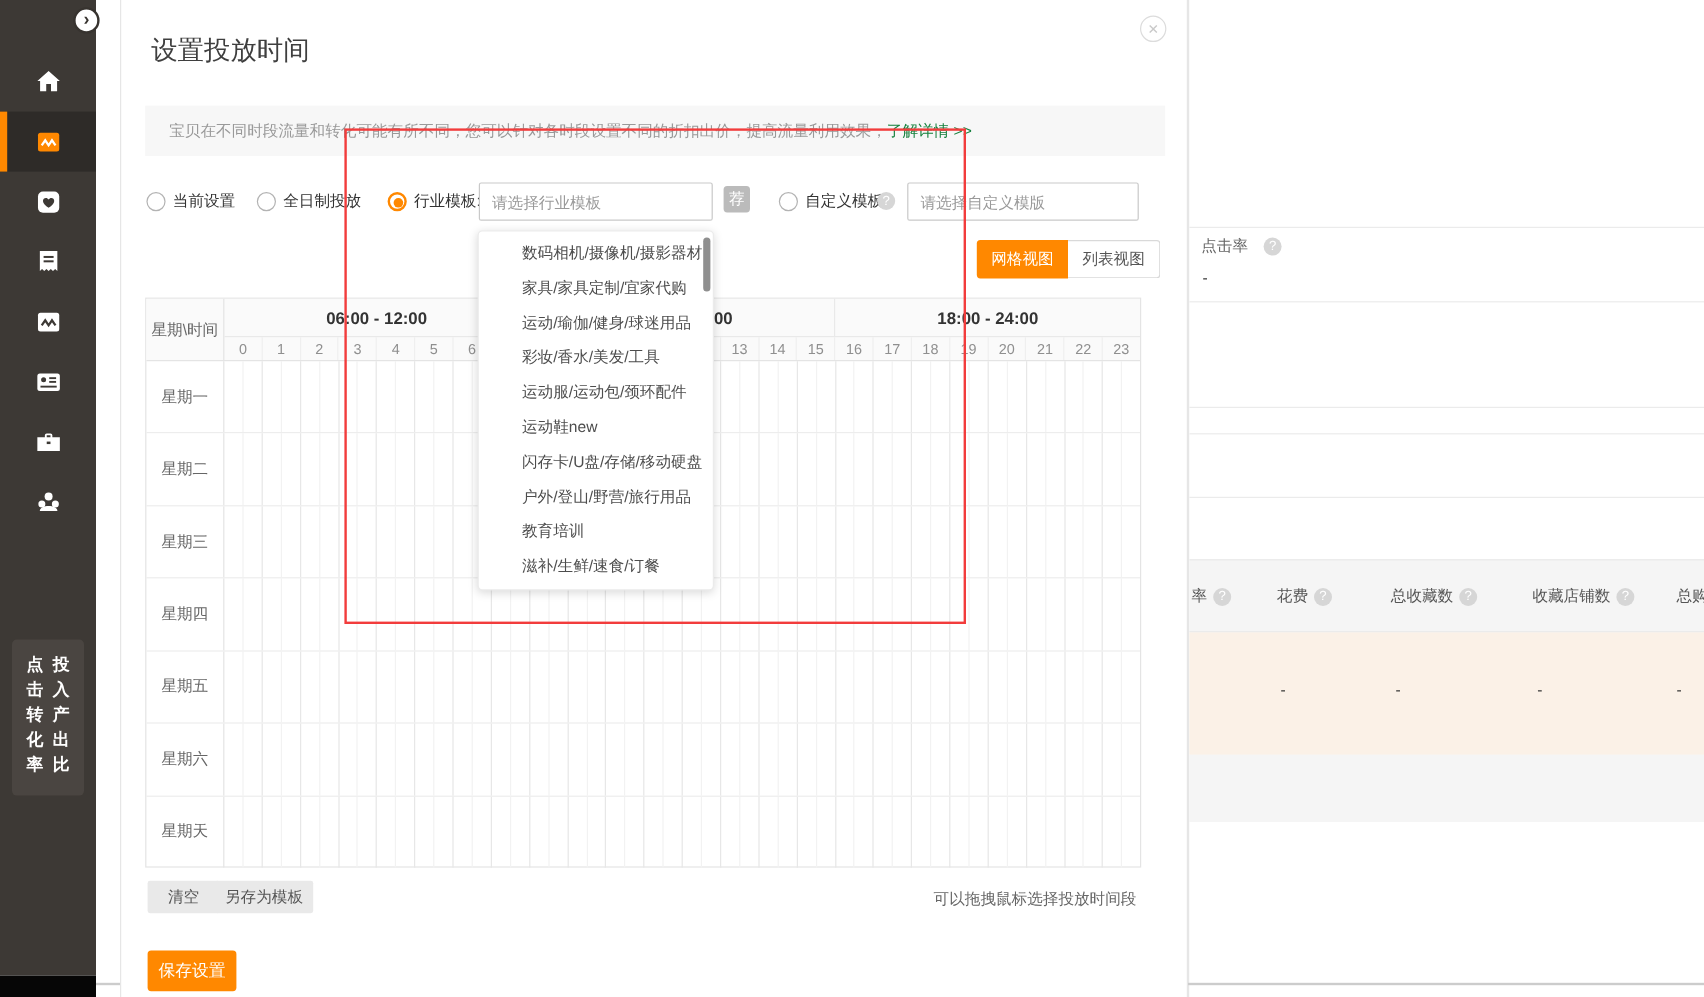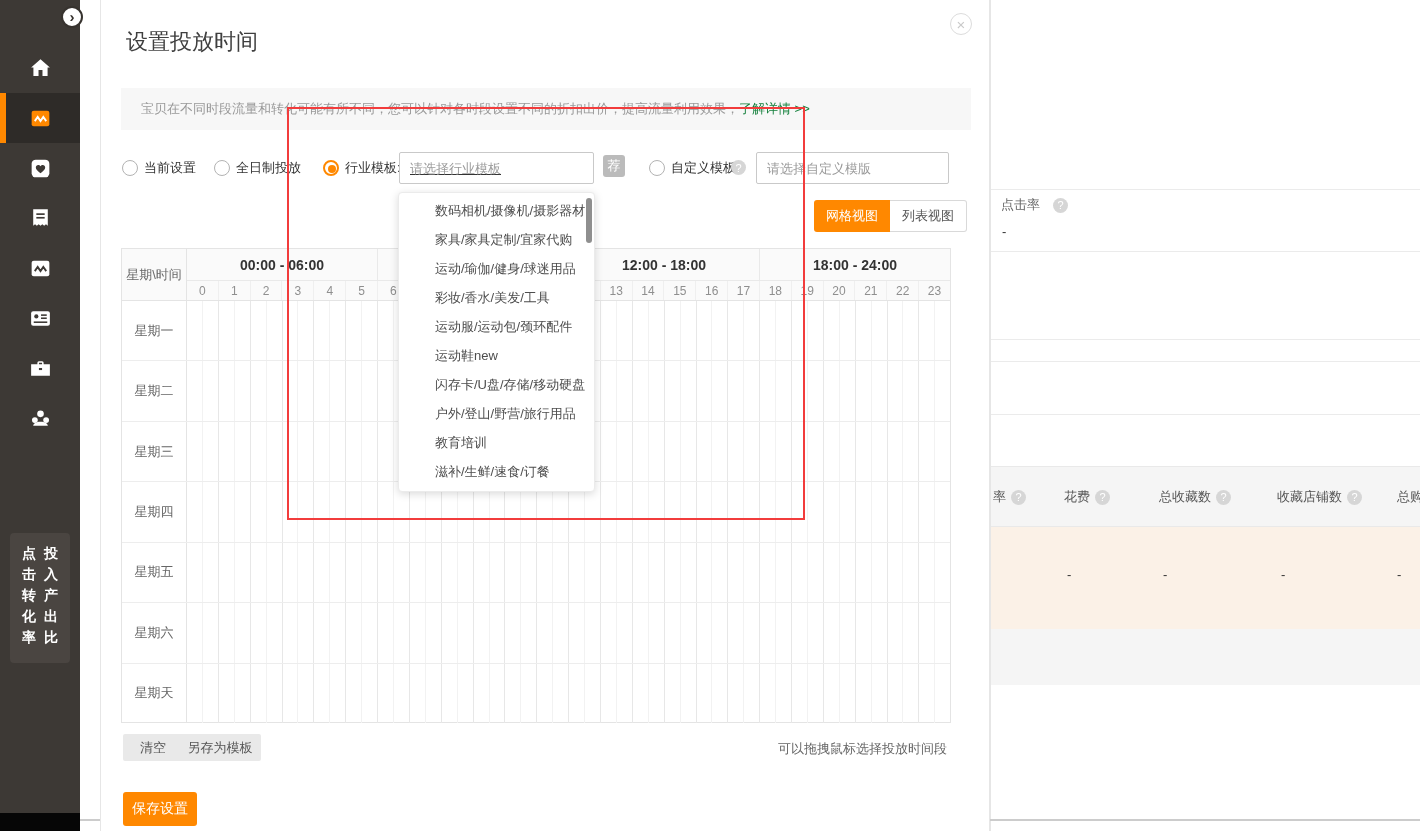--- a/index.html
+++ b/index.html
@@ -250,40 +250,39 @@
       <span>当前设置</span>
     </div>
     <div class="opt" style="left:113px">
       <span class="radio"></span>
       <span>全日制投放</span>
     </div>
     <div class="opt" style="left:222px">
       <span class="radio sel"></span>
       <span>行业模板:</span>
     </div>
-    <input class="cmb" style="left: 298px; text-decoration: underline;" type="text" readonly="" placeholder="请选择行业模板">
+    <input class="cmb" style="left: 298px;" type="text" readonly="" placeholder="请选择行业模板">
     <div class="badge-jian">荐</div>
     <div class="opt" style="left:548px">
       <span class="radio"></span>
       <span>自定义模板:</span>
     </div>
     <span class="help-dot opt-help">?</span>
     <input class="cmb" style="left: 655px; width: 193px;" type="text" readonly="" placeholder="请选择自定义模版">
 
     <div class="toggle">
       <div class="tg-btn tg-grid">网格视图</div>
       <div class="tg-btn tg-list">列表视图</div>
     </div>
 
     <div class="grid-table">
       <div class="g-header">
         <div class="g-corner">星期\时间</div>
         <div class="g-head-right">
           <div class="tg-row">
-              <div class="tg-cell">00:00 - 06:00</div>
               <div class="tg-cell">06:00 - 12:00</div>
               <div class="tg-cell">12:00 - 18:00</div>
               <div class="tg-cell">18:00 - 24:00</div>
             </div>
           <div class="hour-row">
               <div class="hour-cell">0</div>
               <div class="hour-cell">1</div>
               <div class="hour-cell">2</div>
               <div class="hour-cell">3</div>
               <div class="hour-cell">4</div>

